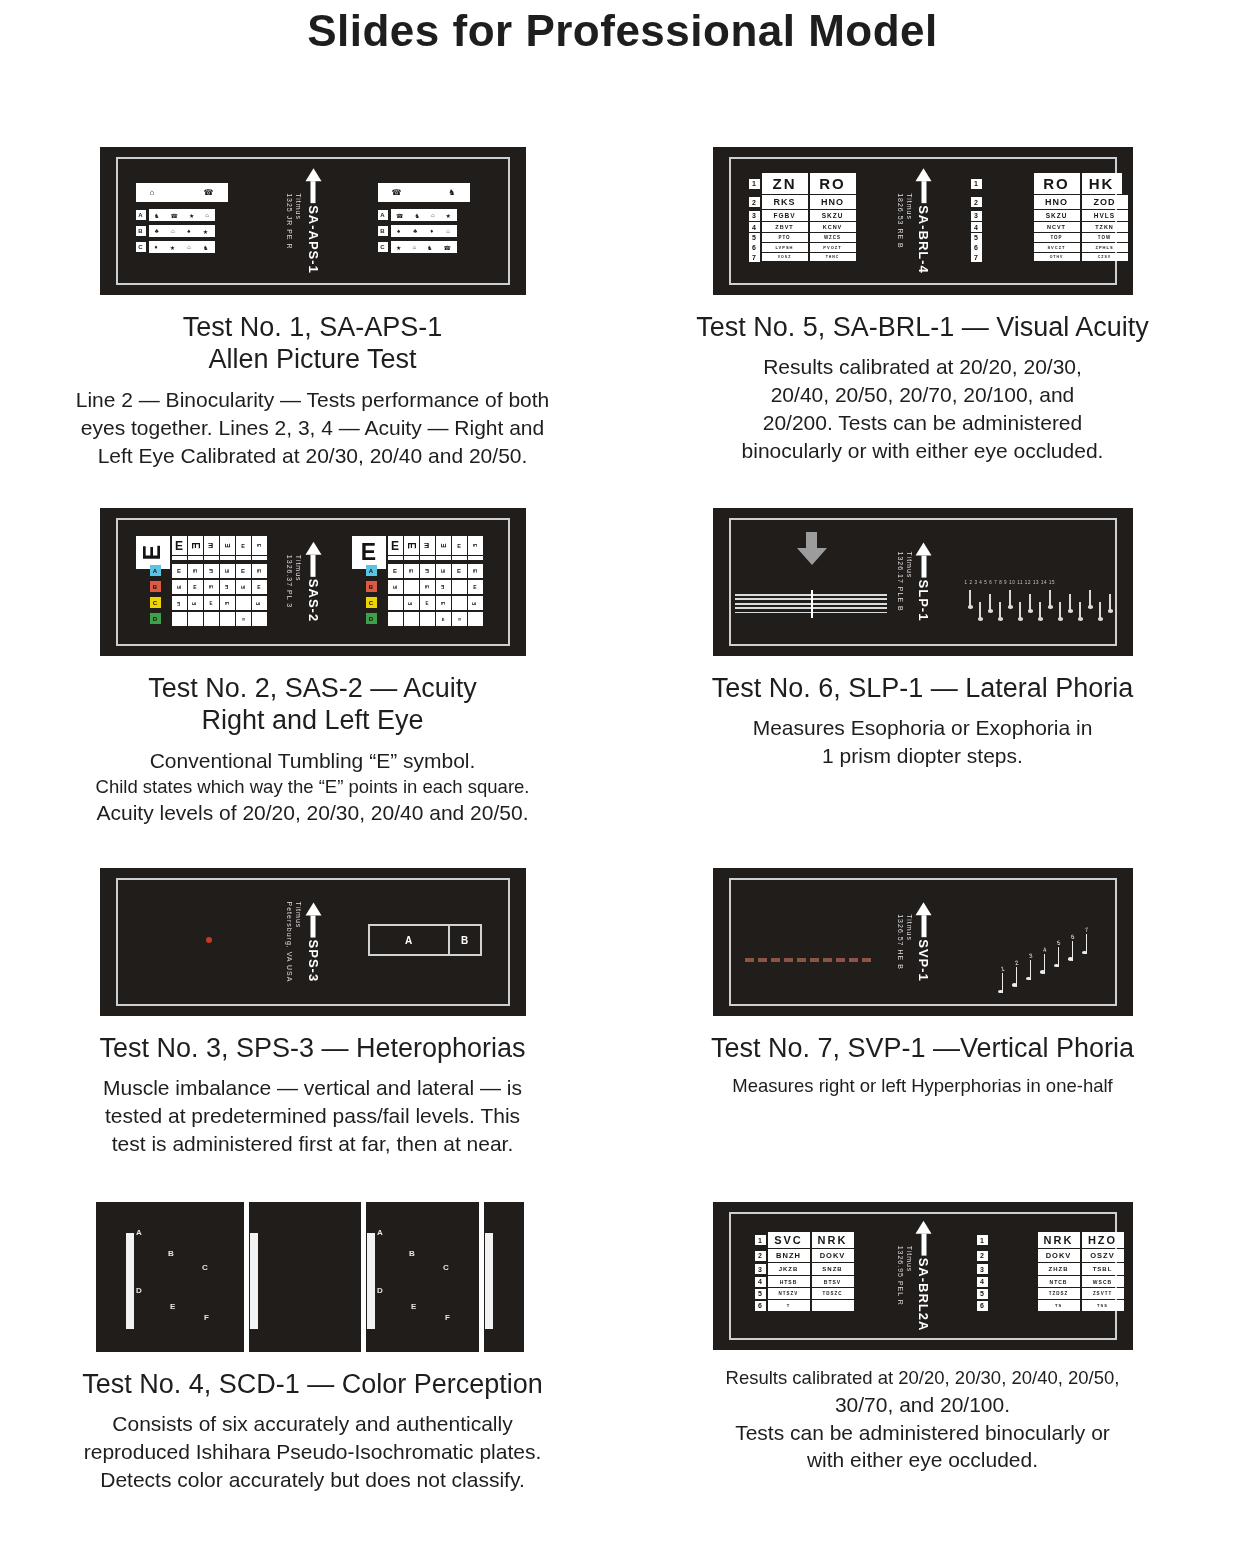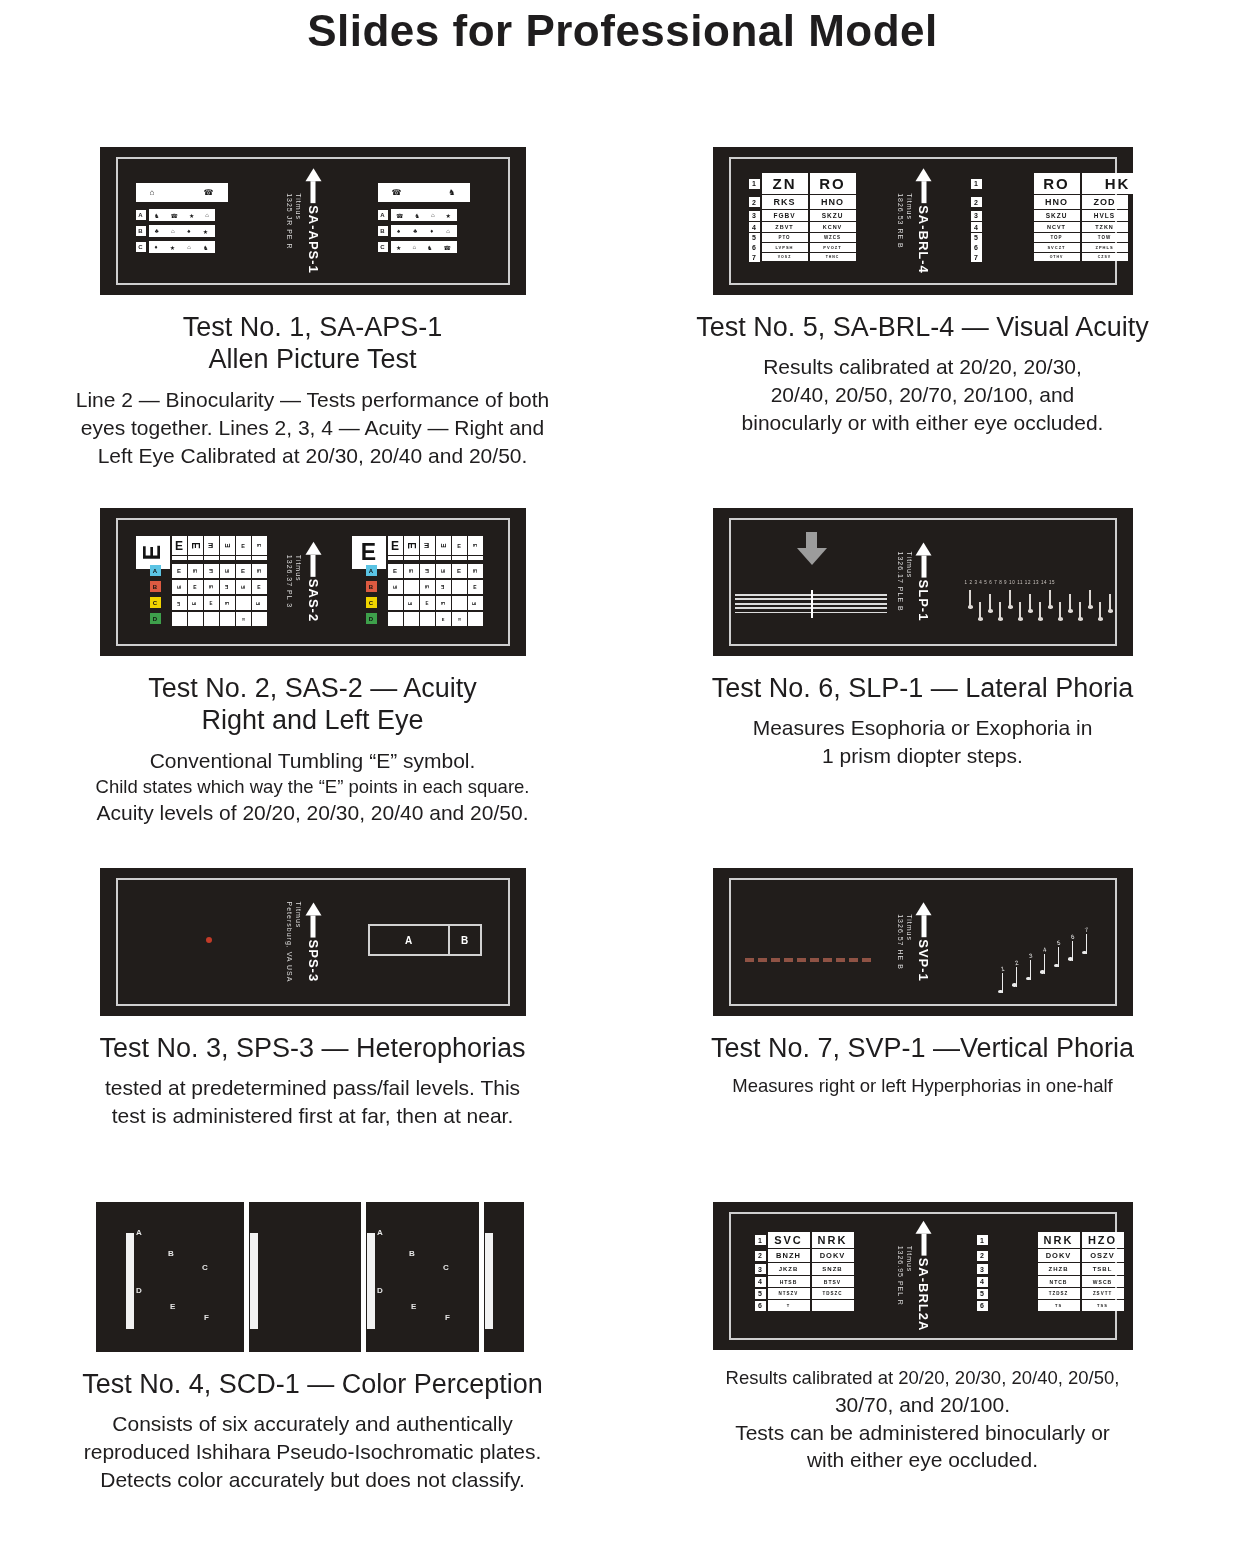--- a/index.html
+++ b/index.html
@@ -464,20 +464,21 @@
         </div>
         <div class="rdot" style="background: rgb(194, 59, 40);"></div>
         <div class="abbox">
           <div class="abcell a">A</div>
           <div class="abcell b">B</div>
         </div>
       </div>
       <div class="caption">
         <div class="cap-title">Test No. 3, SPS-3 — Heterophorias</div>
         <div class="cap-body">
+          <div class="cap-line">Muscle imbalance — vertical and lateral — is</div>
           <div class="cap-line">tested at predetermined pass/fail levels. This</div>
           <div class="cap-line">test is administered first at far, then at near.</div>
         </div>
       </div>
     </section>
   <section class="cell r4 cl" id="cell-4">
       <div class="slide film">
         <div class="panel" style="width: 148px;">
           <div class="fbar" style="left: 30px;"></div>
           <div class="flet" style="left: 40px; top: 26px;">A</div>
@@ -563,21 +564,21 @@
             <div class="ncell">7</div>
             <div class="lcell" style="width: 46px; font-size: 3.5px; letter-spacing: 1px;">VOSZ</div>
             <div class="lcell" style="width: 46px; font-size: 3.5px; letter-spacing: 1px;">THNC</div>
           </div>
         </div>
         <div class="echart" style="left: 258px; top: 26px;">
           <div class="brow" style="height: 21px;">
             <div class="ncell">1</div>
             <div class="bsp" style="width: 50px;"></div>
             <div class="lcell" style="width: 46px; font-size: 15px; letter-spacing: 2px;">RO</div>
-            <div class="lcell" style="width: 40px; font-size: 15px; letter-spacing: 2px; padding-left: 16px;">HK</div>
+            <div class="lcell" style="width: 40px; font-size: 15px; letter-spacing: 2px;">HK</div>
           </div>
           <div class="brow" style="height: 14px;">
             <div class="ncell">2</div>
             <div class="bsp" style="width: 50px;"></div>
             <div class="lcell" style="width: 46px; font-size: 9px; letter-spacing: 1px;">HNO</div>
             <div class="lcell" style="width: 46px; font-size: 9px; letter-spacing: 1px;">ZOD</div>
           </div>
           <div class="brow" style="height: 11px;">
             <div class="ncell">3</div>
             <div class="bsp" style="width: 50px;"></div>
@@ -604,24 +605,25 @@
           </div>
           <div class="brow" style="height: 8px;">
             <div class="ncell">7</div>
             <div class="bsp" style="width: 50px;"></div>
             <div class="lcell" style="width: 46px; font-size: 3.5px; letter-spacing: 1px;">OTHV</div>
             <div class="lcell" style="width: 46px; font-size: 3.5px; letter-spacing: 1px;">CZSV</div>
           </div>
         </div>
       </div>
       <div class="caption">
-        <div class="cap-title">Test No. 5, SA-BRL-4 — Visual Acuity</div>
+        <div class="cap-title">Test No. 5, SA-BRL-1 — Visual Acuity</div>
         <div class="cap-body">
           <div class="cap-line">Results calibrated at 20/20, 20/30,</div>
           <div class="cap-line">20/40, 20/50, 20/70, 20/100, and</div>
+          <div class="cap-line">20/200. Tests can be administered</div>
           <div class="cap-line">binocularly or with either eye occluded.</div>
         </div>
       </div>
     </section>
   <section class="cell r2 cr" id="cell-6">
       <div class="slide dark">
         <div class="inner"></div>
         <div class="center">
           <div class="plate">
             <div class="plate-line">1326.17 PLE B</div>

